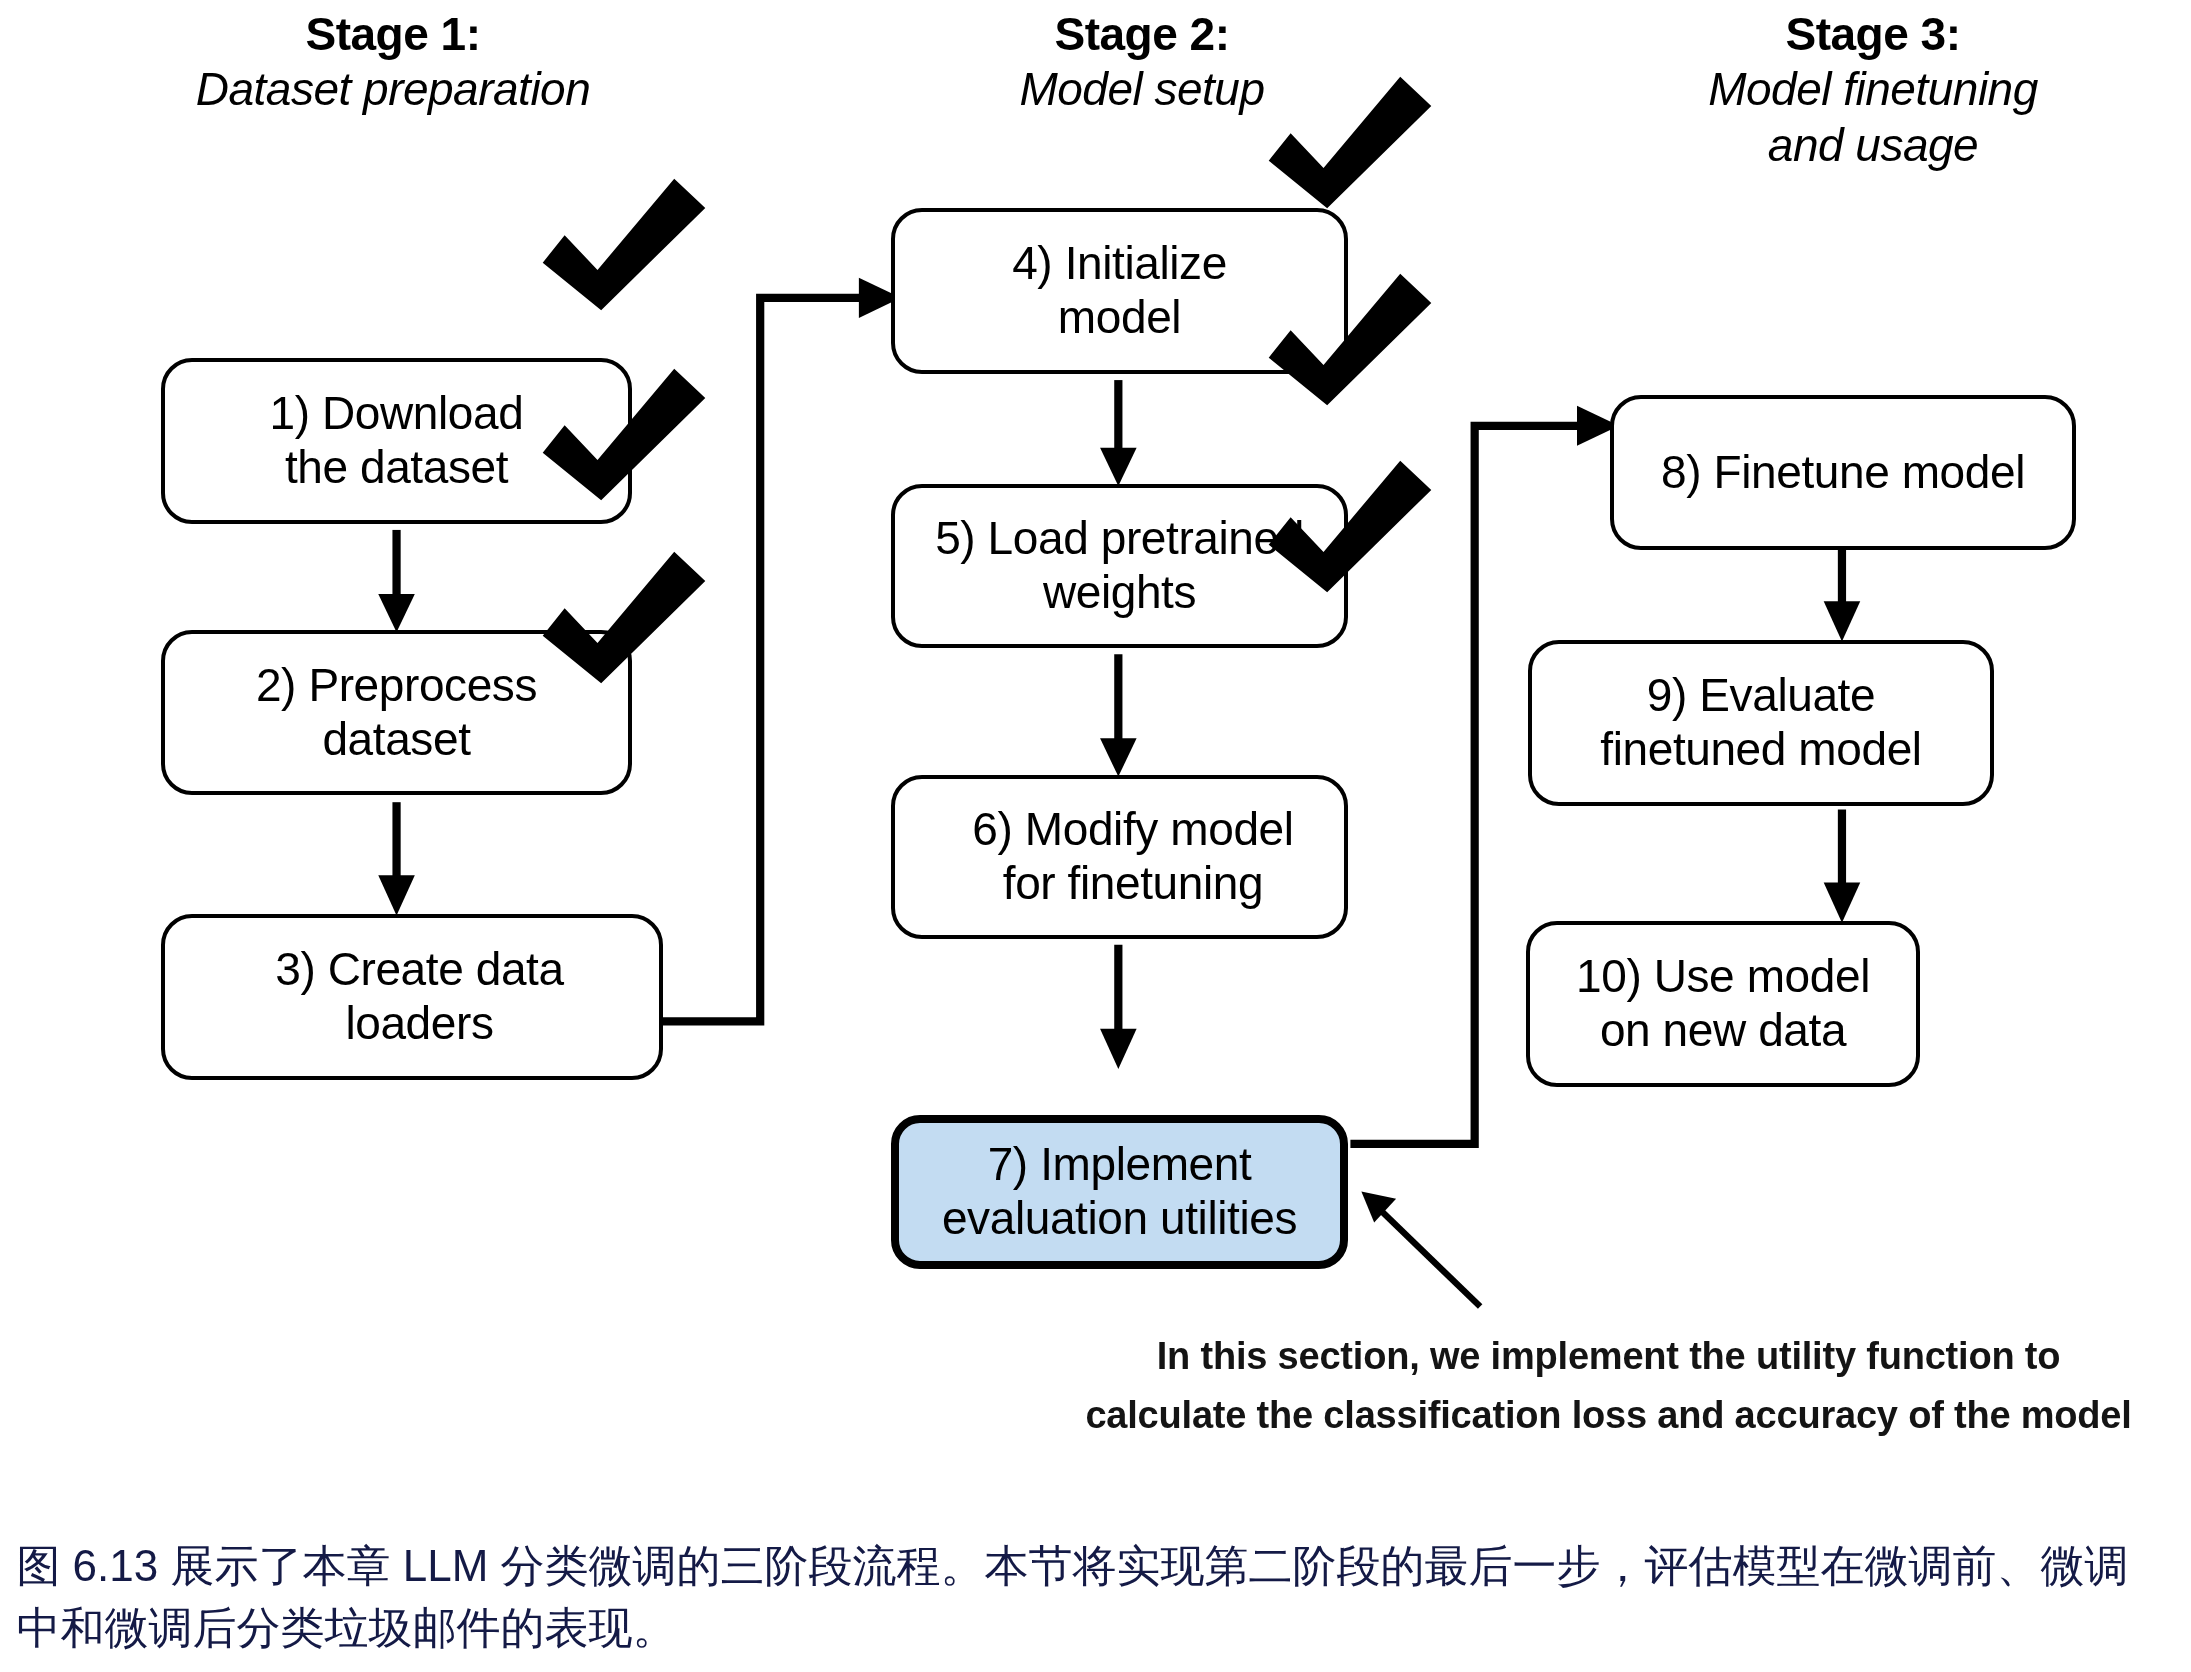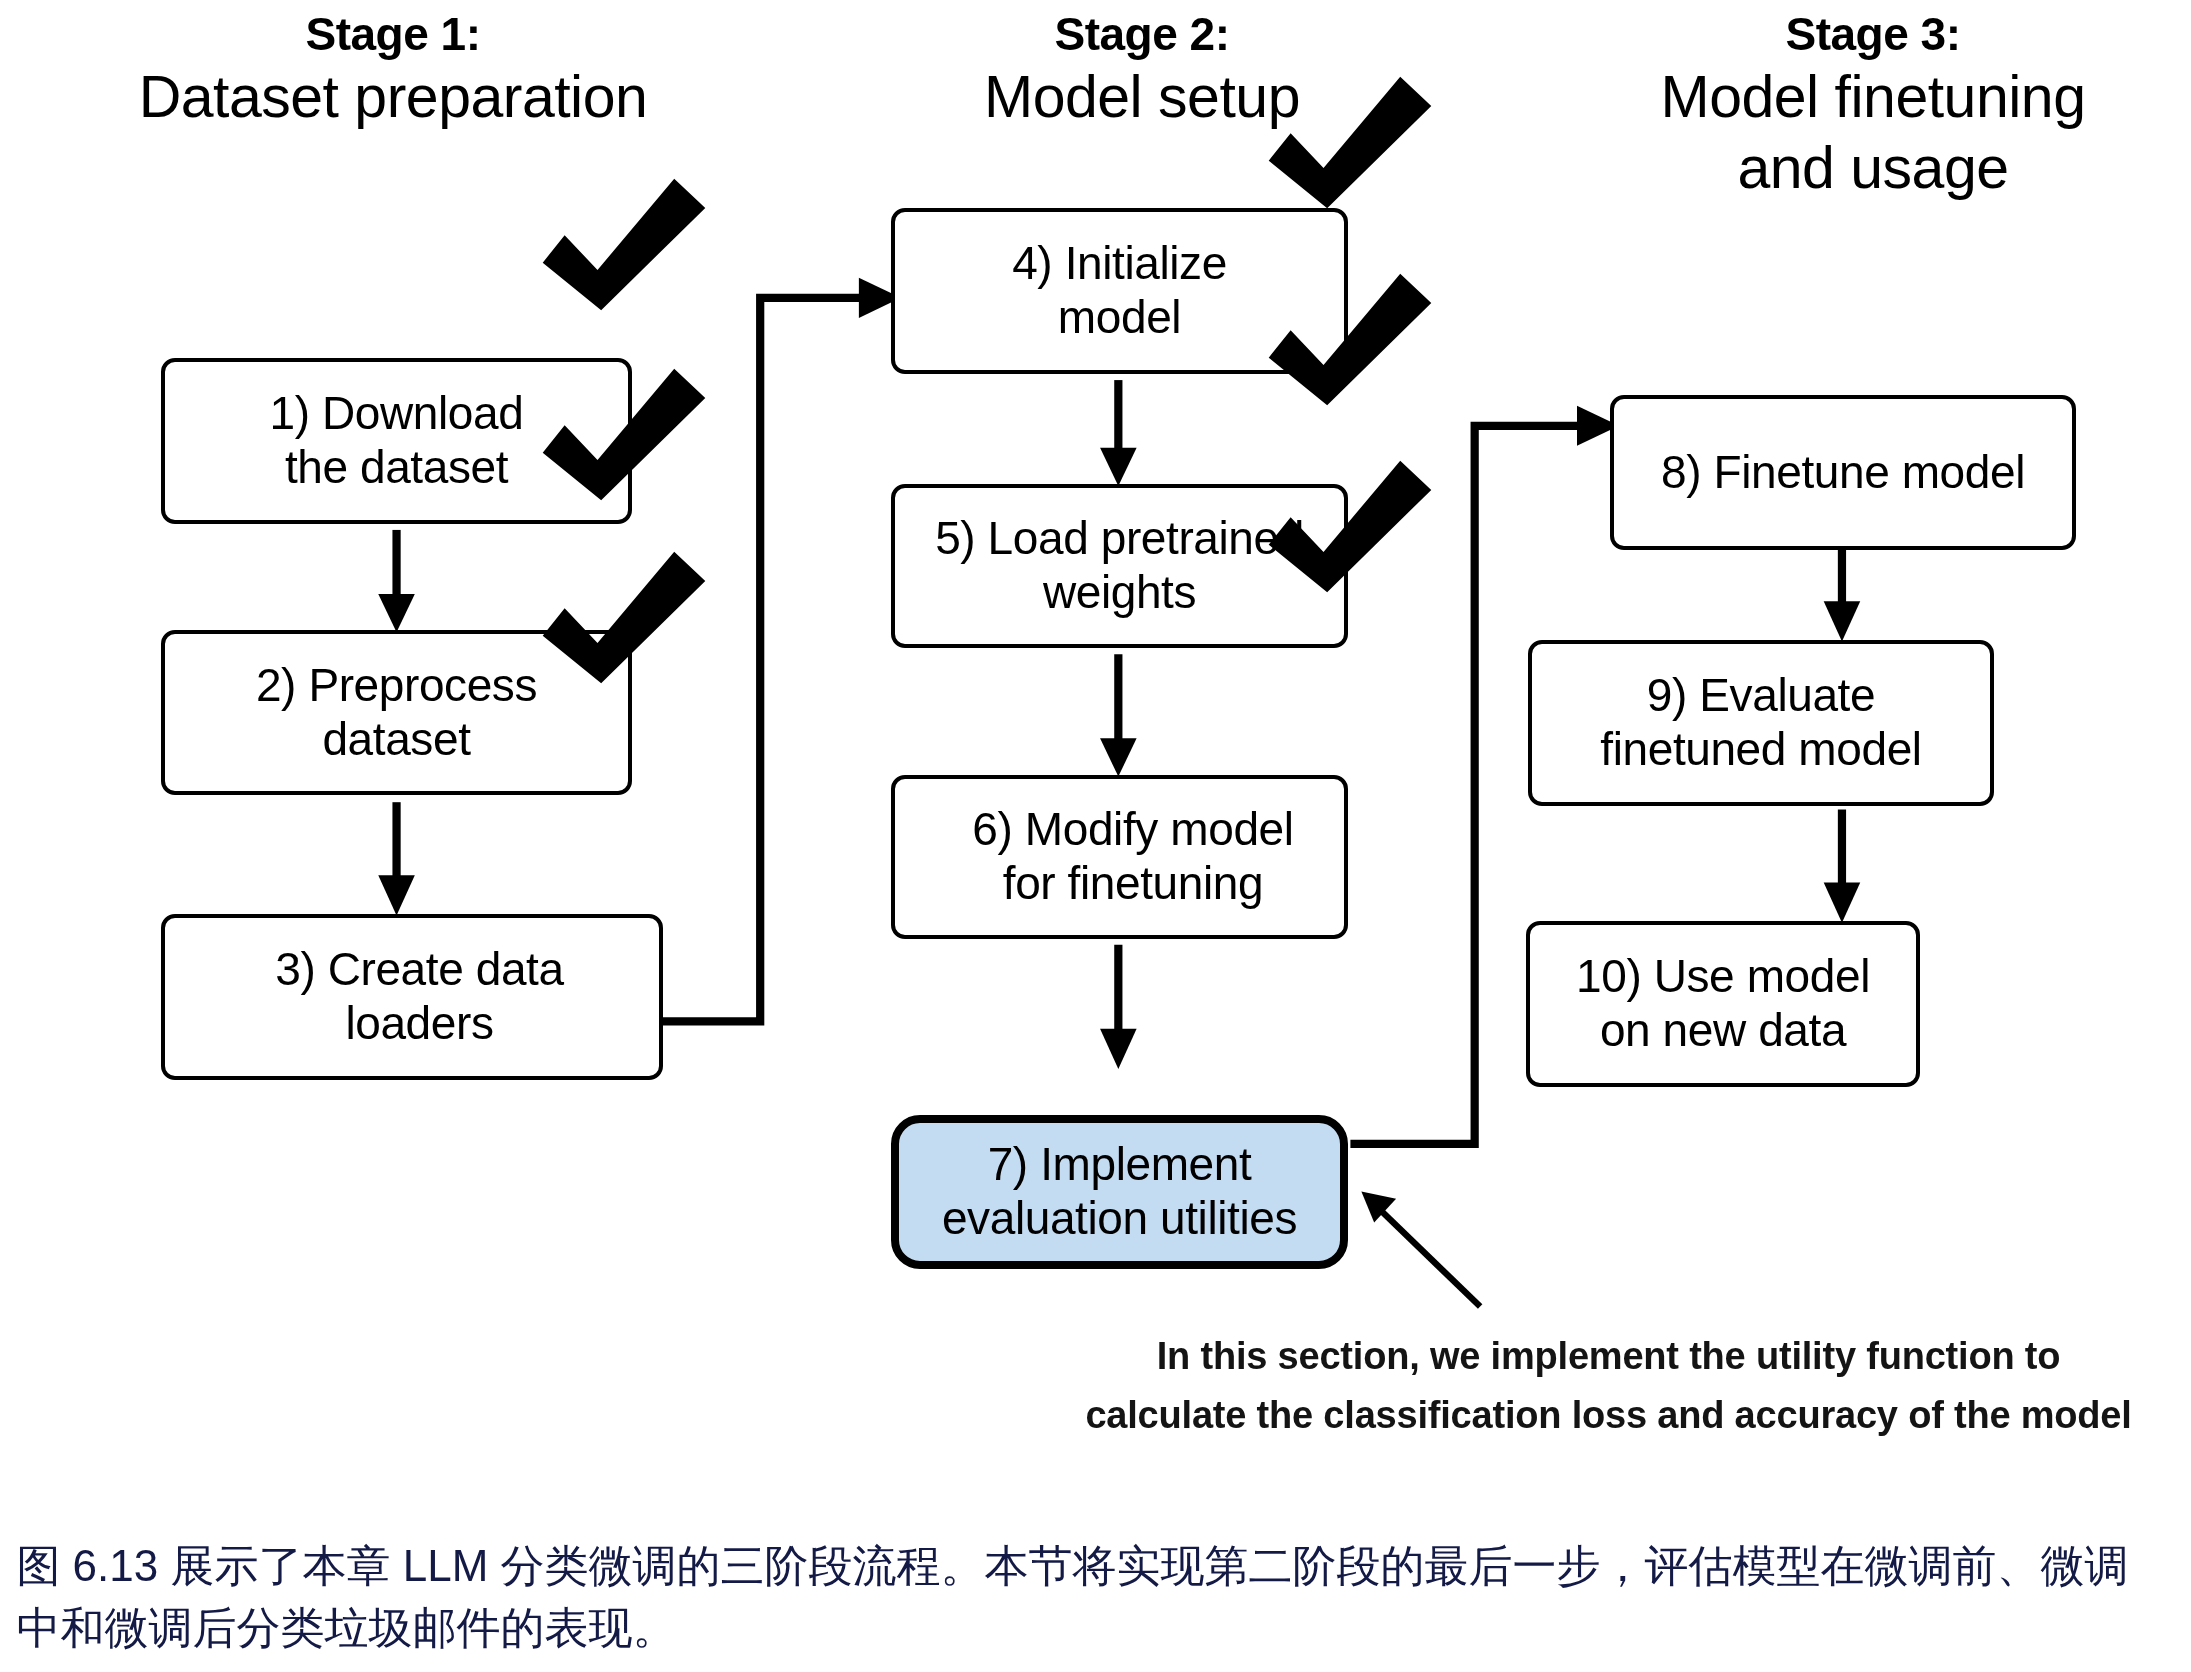--- a/index.html
+++ b/index.html
@@ -33,35 +33,36 @@
   }
   .stage-header .stage-title {
     display: block;
     font-weight: bold;
     font-size: 46px;
     letter-spacing: -0.5px;
   }
   .stage-header .stage-sub {
     display: block;
     font-weight: normal;
-    font-size: 59px;
+    font-size: 46px;
     letter-spacing: -0.5px;
+    font-style: italic;
   }
 
   #stage-header-1 { left: 55px;   top: 7.3px;  width: 676px; }
   #stage-header-2 { left: 827px;  top: 7.3px;  width: 630px; }
   #stage-header-3 { left: 1544px; top: 7.3px;  width: 658px; }
 
   
   .flow-box {
     position: absolute;
     box-sizing: border-box;
     background: #ffffff;
     border: 4.6px solid #000000;
-    border-radius: 14px;
+    border-radius: 31px;
     display: flex;
     align-items: center;
     justify-content: center;
     text-align: center;
     color: #000000;
     font-size: 46px;
     line-height: 1.17;
     letter-spacing: -0.4px;
     padding: 3.7px 9.1px;
     z-index: 3;

